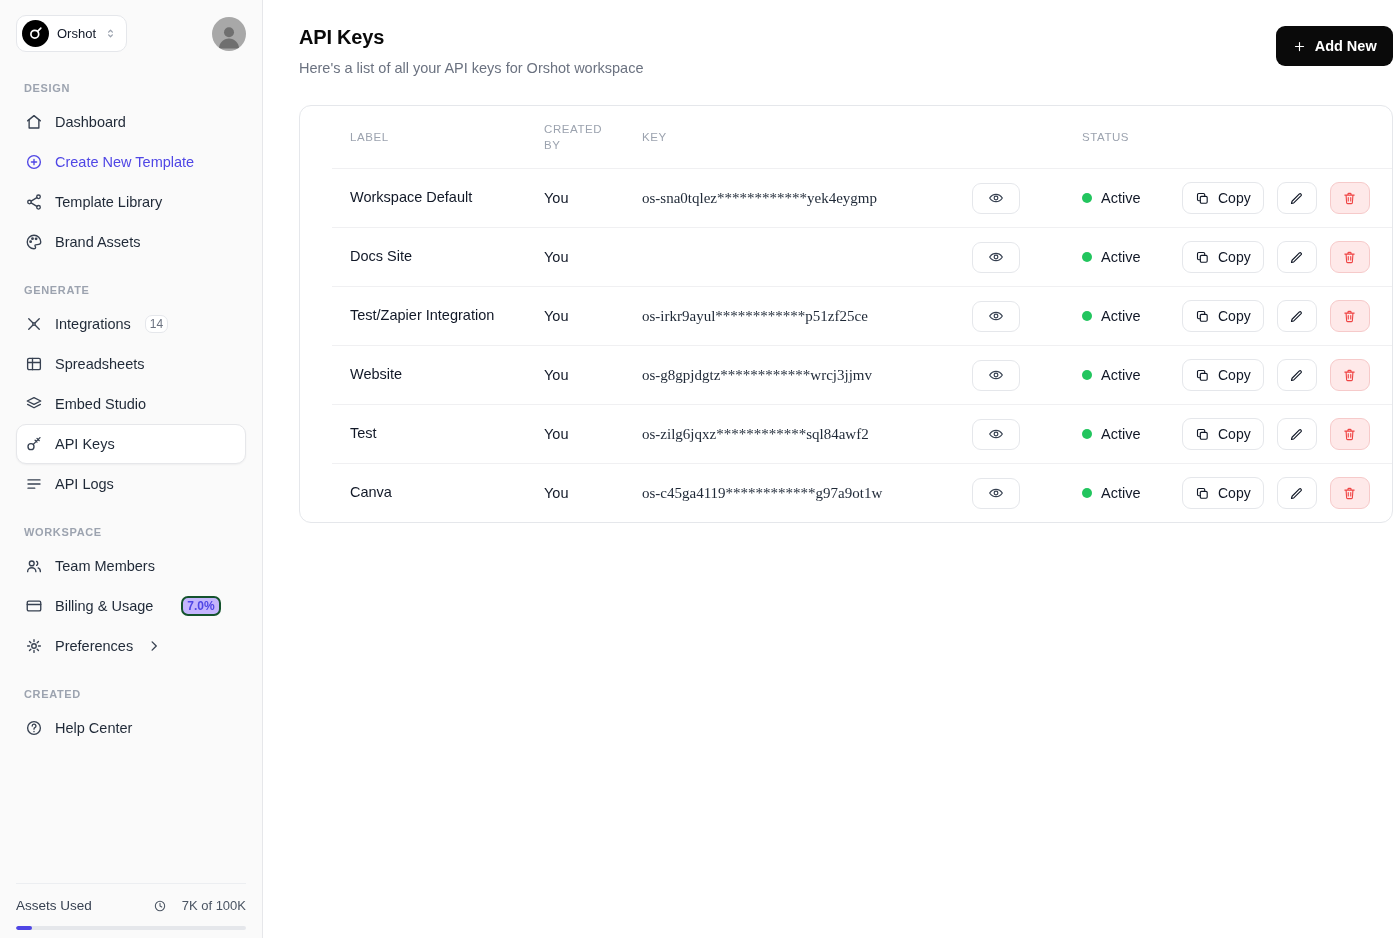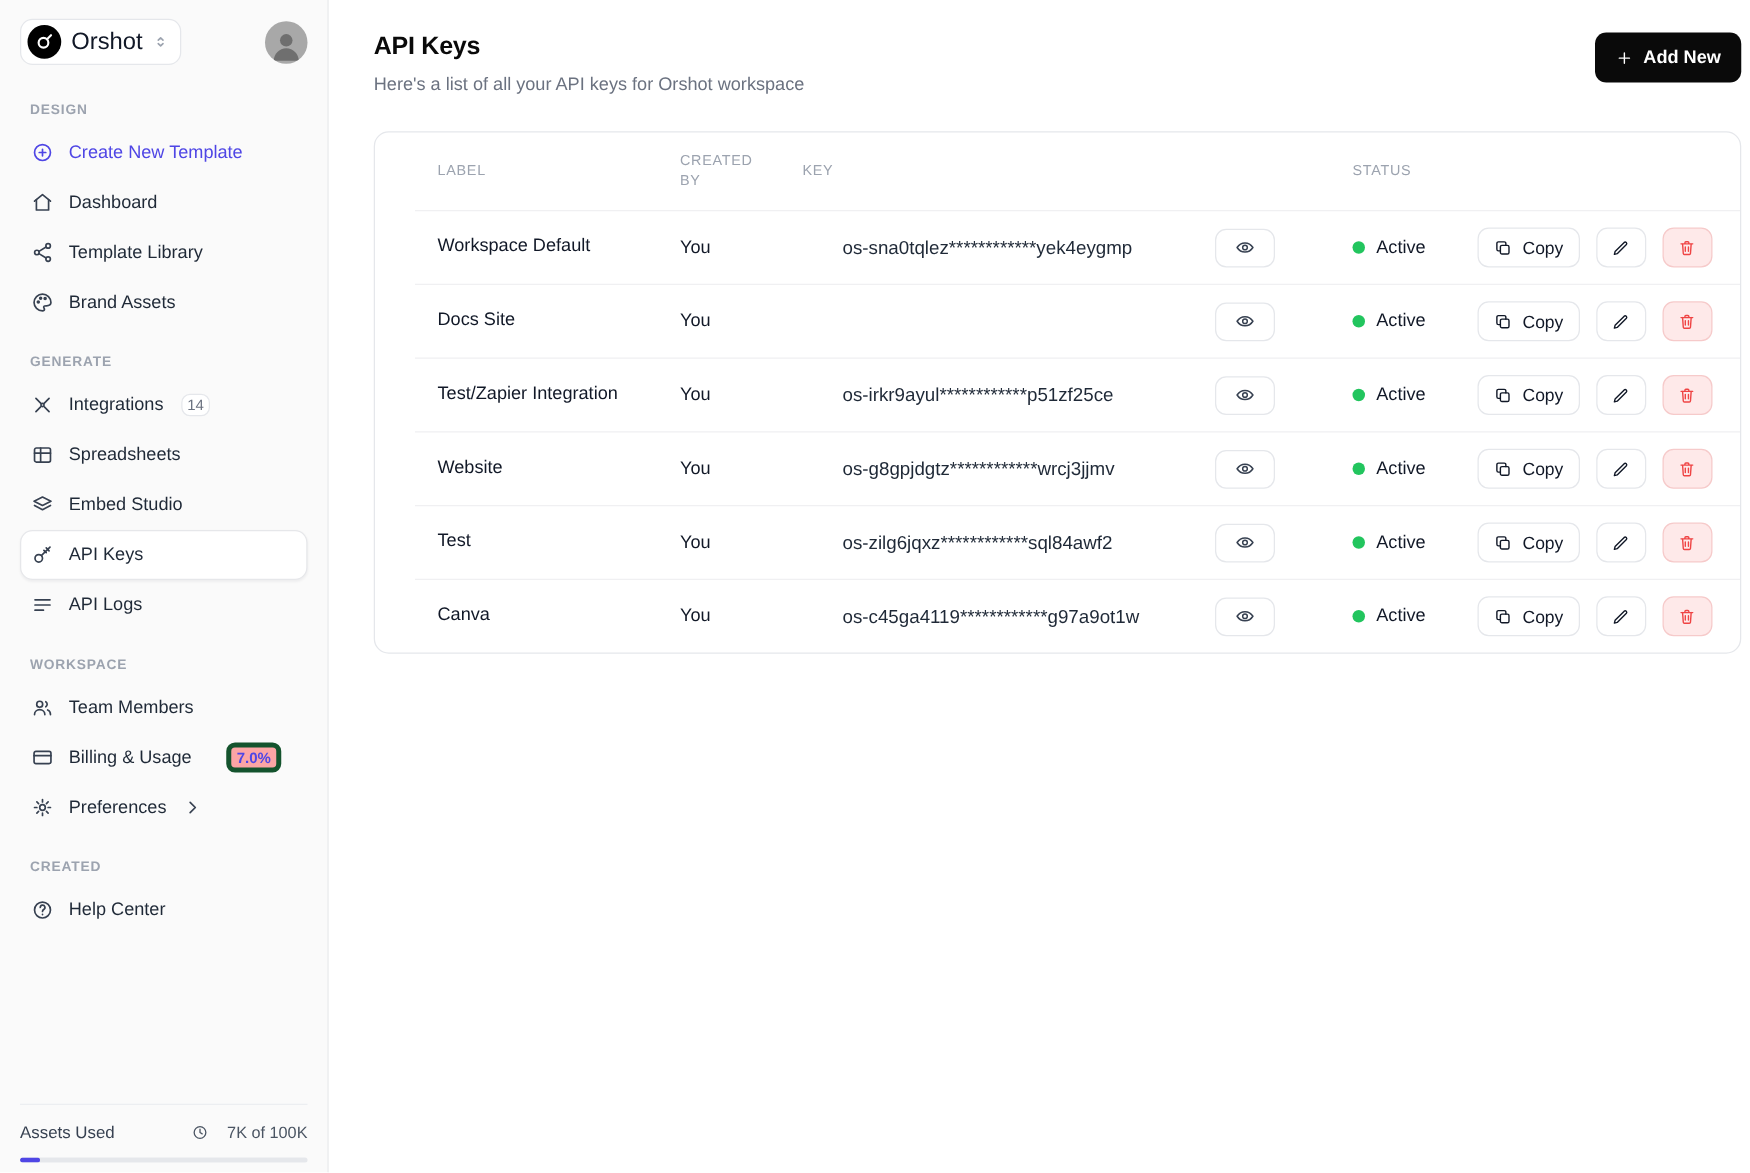--- a/index.html
+++ b/index.html
@@ -6,37 +6,37 @@
   html,body { width:1400px; height:938px; overflow:hidden; }
   body { font-family:"Liberation Sans", sans-serif; display:flex; background:#fff; color:#111827; }
   button { font-family:"Liberation Sans", sans-serif; }
 
   
   .sidebar { width:263px; min-width:263px; height:938px; background:#fafafa; border-right:1px solid #e6e7ea; display:flex; flex-direction:column; padding:15px 16px 0 16px; }
   .sidebar-top { display:flex; align-items:center; justify-content:space-between; margin-bottom:26px; }
   .ws-switcher { display:flex; align-items:center; gap:8px; background:#fff; border:1px solid #e5e7eb; border-radius:10px; padding:4px 9px 4px 5px; cursor:pointer; }
   .logo { width:27px; height:27px; background:#000; border-radius:50%; display:flex; align-items:center; justify-content:center; }
   .logo svg { width:17px; height:17px; }
-  .ws-name { font-size:19px; color:#111827; }
+  .ws-name { font-size:13px; color:#111827; }
   .updown { width:13px; height:13px; color:#9ca3af; display:inline-flex; }
   .updown svg { width:100%; height:100%; }
   .avatar { width:34px; height:34px; border-radius:50%; background:#a8a8a8; overflow:hidden; display:flex; align-items:flex-end; justify-content:center; cursor:pointer; }
   .avatar svg { width:30px; height:30px; }
 
   .sec-title { font-size:11px; font-weight:700; letter-spacing:.06em; color:#9ca3af; margin:22px 8px 8px 8px; }
   .sec-title:first-child { margin-top:4px; }
   .nav-item { display:flex; align-items:center; gap:12px; height:40px; padding:0 8px; border-radius:10px; font-size:14.5px; color:#1f2937; cursor:pointer; border:1px solid transparent; }
   .nav-item .icon { width:18px; height:18px; color:#374151; flex:none; }
   .nav-item .icon svg { width:100%; height:100%; }
   .nav-item.accent, .nav-item.accent .icon { color:var(--accent,#4f46e5); }
   .nav-item.active { background:#fff; border:1px solid #e6e7ea; box-shadow:0 1px 2px rgba(16,24,40,.05); }
   .nav-label { flex:none; }
   .badge { font-size:12px; padding:1px 4px; border-radius:7px; margin-left:2px; }
   .badge.gray { background:#fff; border:1px solid #e5e7eb; color:#6b7280; }
-  .badge.indigo { background:#fca5a5; border:4px solid #14532d; color:var(--accent,#4f46e5); font-weight:600;margin-left:16px; }
+  .badge.indigo { background:#c4b5fd; border:2px solid #14532d; color:var(--accent,#4f46e5); font-weight:600;margin-left:16px; }
   .chev { width:13px; height:13px; color:#9ca3af; display:inline-flex; }
   .chev svg { width:100%; height:100%; }
 
   .sidebar-footer { margin-top:auto; border-top:1px solid #eceef1; padding:14px 0 8px 0; }
   .footer-row { display:flex; align-items:center; justify-content:space-between; }
   .renders-label { font-size:13.5px; color:#374151; }
   .usage { display:flex; align-items:center; gap:15px; font-size:13px; color:#4b5563; }
   .usage .icon { width:14px; height:14px; display:inline-flex; }
   .usage .icon svg { width:100%; height:100%; }
   .progress { margin-top:13px; height:4px; background:#e5e7eb; border-radius:3px; overflow:hidden; }
@@ -53,21 +53,21 @@
 
   .table-card { margin-top:29px; border:1px solid #e5e7eb; border-radius:12px; overflow:hidden; background:#fff;padding-left:32px; }
   .t-header, .t-row { display:grid; grid-template-columns:194px 98px 440px 100px 1fr; align-items:center; padding-left:18px; }
   .t-header { min-height:62px; }
   .th { font-size:11.5px; font-weight:500; letter-spacing:.05em; color:#9ca3af; line-height:1.4; }
   .th.c-created { padding-right:38px; }
   .t-row { min-height:59px; border-top:1px solid #f0f0f2; padding-top:11px; padding-bottom:11px; }
   .cell { font-size:14.5px; color:#111827; }
   .c-label { padding-right:44px; line-height:1.45; }
   .key-cell { display:flex; align-items:center; }
-  .key-text { font-family:Liberation Sans, sans-serif; font-size:15px; color:#1f2937; white-space:nowrap;margin-left:32px; }
+  .key-text { font-family:Liberation Serif, serif; font-size:15px; color:#1f2937; white-space:nowrap; }
   .eye-btn { margin-left:auto; margin-right:62px; width:48px; height:31px; background:#fff; border:1px solid #e5e7eb; border-radius:9px; display:flex; align-items:center; justify-content:center; color:#374151; cursor:pointer; }
   .eye-btn .icon { width:16px; height:16px; display:inline-flex; }
   .eye-btn .icon svg { width:100%; height:100%; }
   .c-status { display:flex; align-items:center; gap:9px; }
   .dot { width:10px; height:10px; border-radius:50%; background:var(--status_active,#22c55e); flex:none; }
   .c-actions { display:flex; align-items:center; gap:13px; padding-right:22px; }
   .copy-btn { height:32px; padding:0 12px; display:flex; align-items:center; gap:8px; background:#fff; border:1px solid #e5e7eb; border-radius:9px; font-size:14px; color:#111827; cursor:pointer; }
   .copy-btn .icon, .icon-btn .icon { width:15px; height:15px; display:inline-flex; }
   .copy-btn .icon svg, .icon-btn .icon svg { width:100%; height:100%; }
   .icon-btn { width:40px; height:32px; background:#fff; border:1px solid #e5e7eb; border-radius:9px; display:flex; align-items:center; justify-content:center; color:#111827; cursor:pointer; }
@@ -95,33 +95,33 @@
     <div class="avatar">
       <svg viewBox="0 0 24 24" fill="#6f6f6f">
           <circle cx="12" cy="9" r="4"></circle>
           <path d="M4 22c0-4.4 3.6-8 8-8s8 3.6 8 8z"></path>
         </svg>
     </div>
   </div>
 
   <nav>
       <div class="sec-title">DESIGN</div>
+      <div class="nav-item">
+        <span class="icon"><svg viewBox="0 0 24 24" fill="none" stroke="currentColor" stroke-width="1.8" stroke-linecap="round" stroke-linejoin="round">
+            <path d="M3.5 10.5 12 3.5l8.5 7"></path>
+            <path d="M5.5 9v11h13V9"></path>
+          </svg></span>
+        <span class="nav-label">Dashboard</span>
+      </div>
       <div class="nav-item accent">
         <span class="icon"><svg viewBox="0 0 24 24" fill="none" stroke="currentColor" stroke-width="1.8" stroke-linecap="round" stroke-linejoin="round">
             <circle cx="12" cy="12" r="8.5"></circle>
             <path d="M12 8.5v7M8.5 12h7"></path>
           </svg></span>
         <span class="nav-label">Create New Template</span>
-      </div>
-      <div class="nav-item">
-        <span class="icon"><svg viewBox="0 0 24 24" fill="none" stroke="currentColor" stroke-width="1.8" stroke-linecap="round" stroke-linejoin="round">
-            <path d="M3.5 10.5 12 3.5l8.5 7"></path>
-            <path d="M5.5 9v11h13V9"></path>
-          </svg></span>
-        <span class="nav-label">Dashboard</span>
       </div>
       <div class="nav-item">
         <span class="icon"><svg viewBox="0 0 24 24" fill="none" stroke="currentColor" stroke-width="1.8" stroke-linecap="round" stroke-linejoin="round">
             <circle cx="18" cy="5" r="2.4"></circle>
             <circle cx="6" cy="12" r="2.4"></circle>
             <circle cx="18" cy="19" r="2.4"></circle>
             <path d="M8.2 10.8l7.6-4.6M8.2 13.2l7.6 4.6"></path>
           </svg></span>
         <span class="nav-label">Template Library</span>
       </div>

